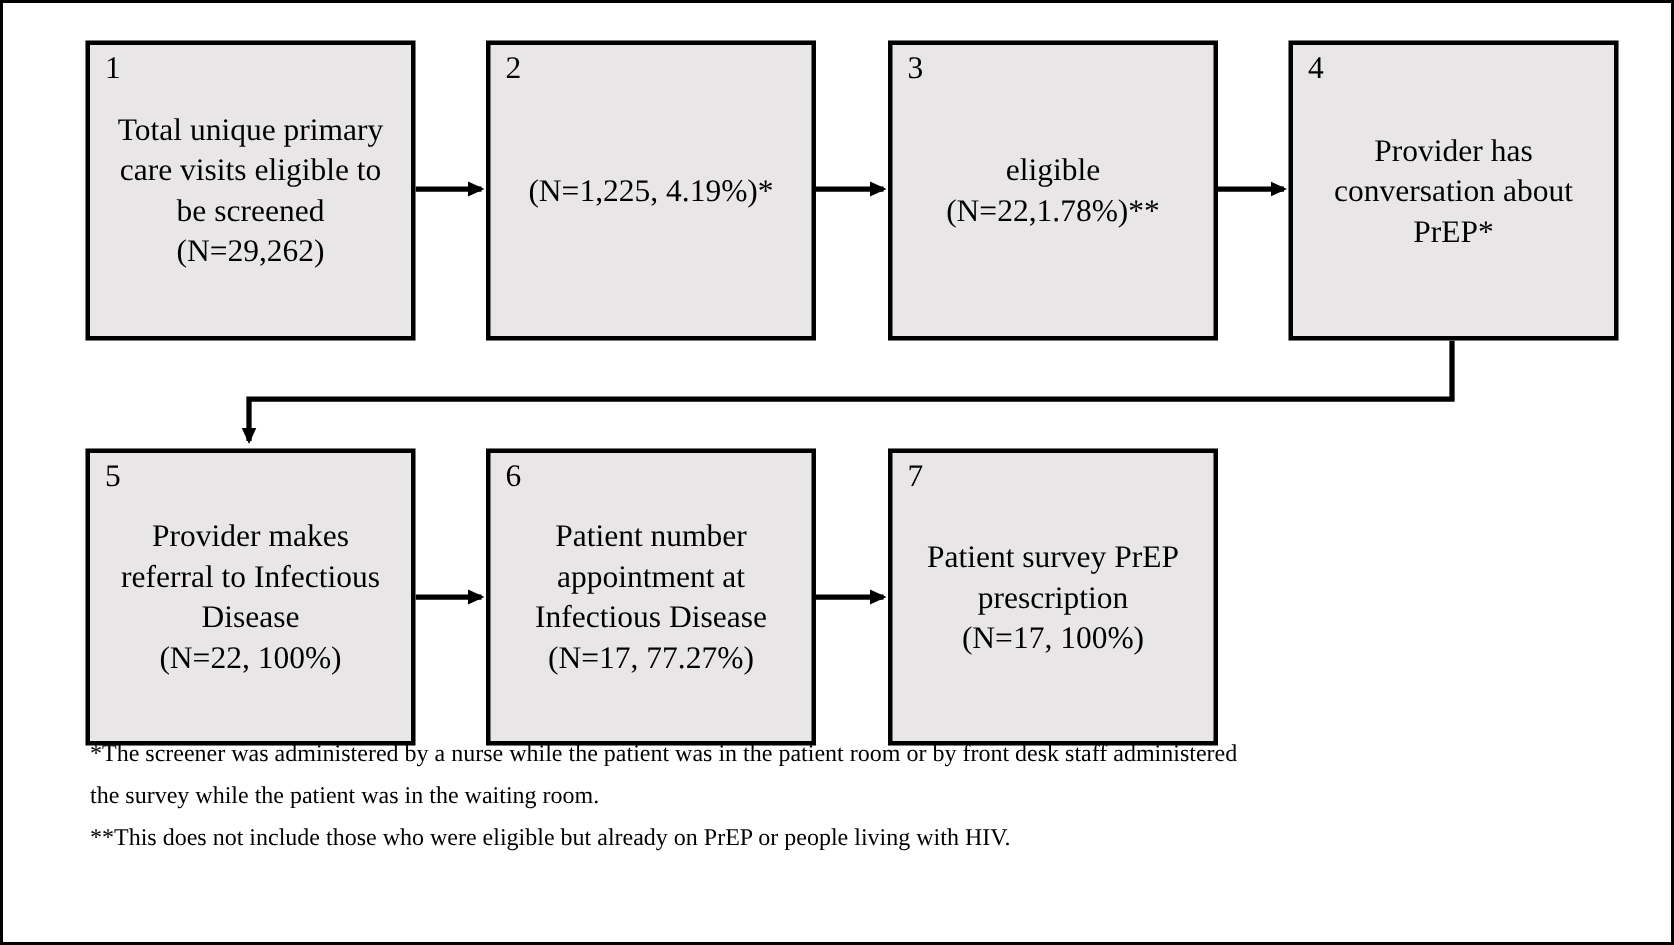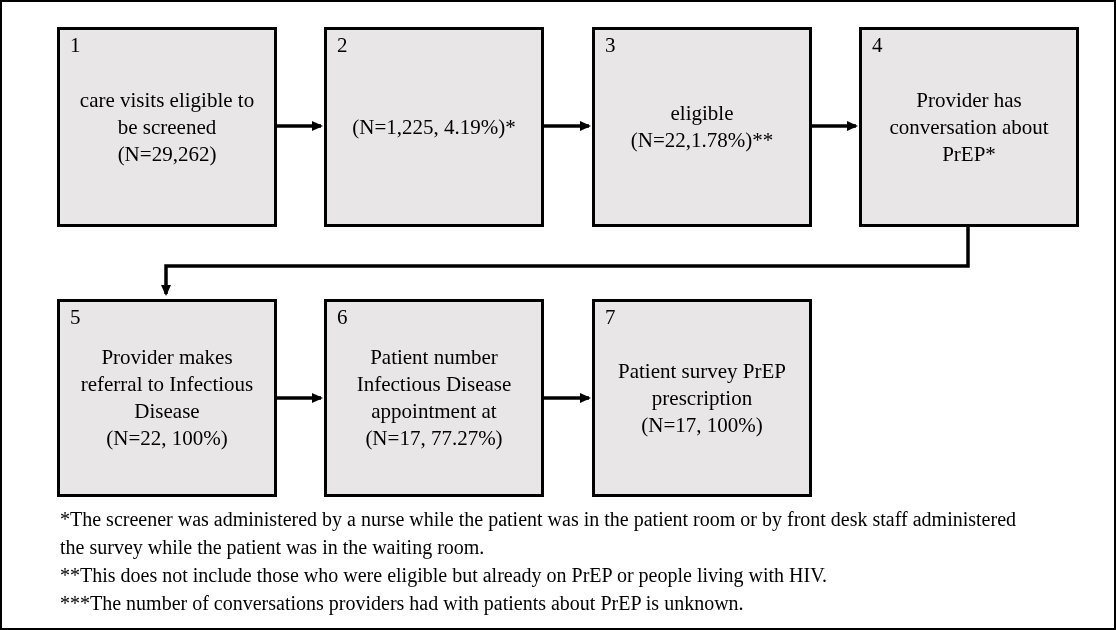--- a/index.html
+++ b/index.html
@@ -54,22 +54,22 @@
     pointer-events: none;
   }
   #connectors path, #connectors line {
     stroke: #000000;
     stroke-width: 3.5;
     fill: none;
   }
   .footnotes {
     position: absolute;
     left: 58px;
-    top: 503px;
-    font-size: 20px;
+    top: 487px;
+    font-size: 16px;
     line-height: 28px;
     white-space: nowrap;
   }
 </style>
 </head>
 <body>
 
 <div id="canvas">
 
   <svg id="connectors" viewBox="0 0 1116 630" xmlns="http://www.w3.org/2000/svg">
@@ -82,20 +82,21 @@
     <line x1="542" y1="124" x2="587" y2="124" marker-end="url(#arrow)"></line>
     <line x1="810" y1="124" x2="854" y2="124" marker-end="url(#arrow)"></line>
     <path d="M966,225 L966,264 L164,264 L164,292" marker-end="url(#arrow)"></path>
     <line x1="275" y1="396" x2="319" y2="396" marker-end="url(#arrow)"></line>
     <line x1="542" y1="396" x2="587" y2="396" marker-end="url(#arrow)"></line>
   </svg>
 
   <div class="box row1 c1">
     <span class="num">1</span>
     <div class="label">
+        <div>Total unique primary</div>
         <div>care visits eligible to</div>
         <div>be screened</div>
         <div>(N=29,262)</div>
       </div>
   </div>
 
   <div class="box row1 c2">
     <span class="num">2</span>
     <div class="label">
         <div>(N=1,225, 4.19%)*</div>
@@ -126,35 +127,34 @@
         <div>referral to Infectious</div>
         <div>Disease</div>
         <div>(N=22, 100%)</div>
       </div>
   </div>
 
   <div class="box row2 c2">
     <span class="num">6</span>
     <div class="label">
         <div>Patient number</div>
+        <div>appointment at</div>
         <div>Infectious Disease</div>
-        <div>appointment at</div>
         <div>(N=17, 77.27%)</div>
       </div>
   </div>
 
   <div class="box row2 c3">
     <span class="num">7</span>
     <div class="label">
         <div>Patient survey PrEP</div>
         <div>prescription</div>
         <div>(N=17, 100%)</div>
       </div>
   </div>
 
   <div class="footnotes">
     <div>*The screener was administered by a nurse while the patient was in the patient room or by front desk staff administered</div>
     <div>the survey while the patient was in the waiting room.</div>
     <div>**This does not include those who were eligible but already on PrEP or people living with HIV.</div>
-    <div>***The number of conversations providers had with patients about PrEP is unknown.</div>
   </div>
 
 </div>
 
 </body></html>

